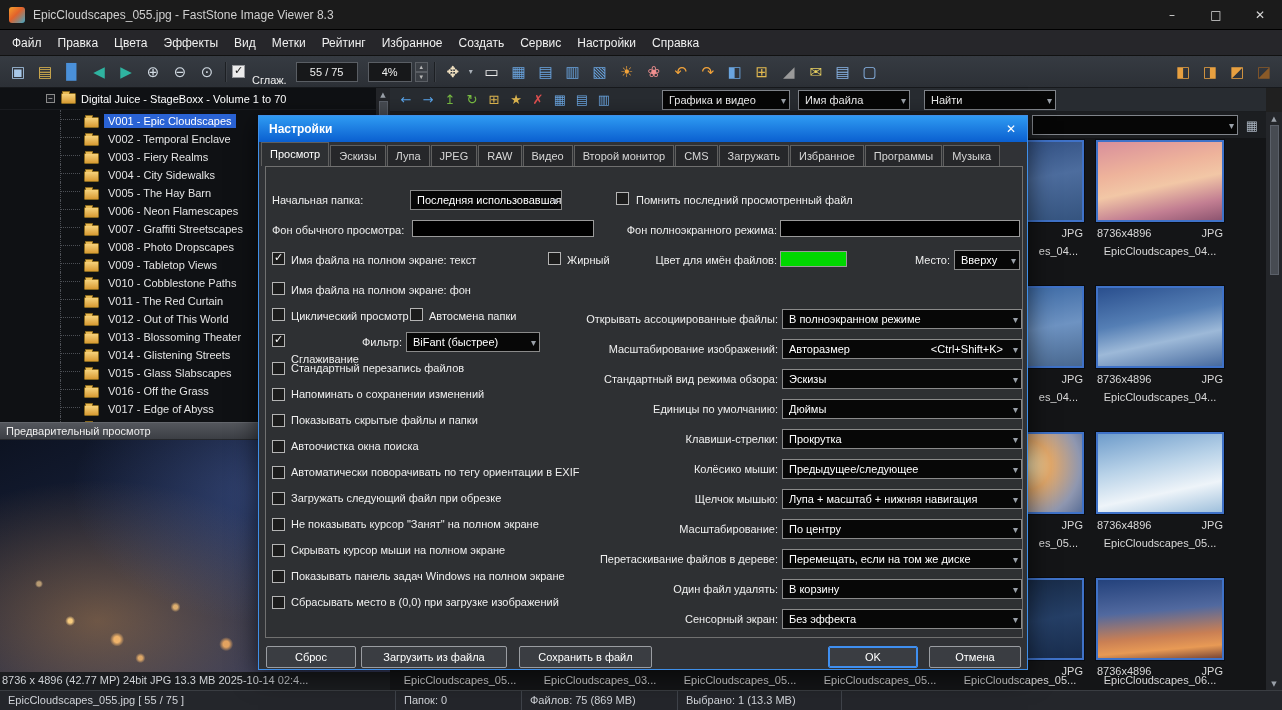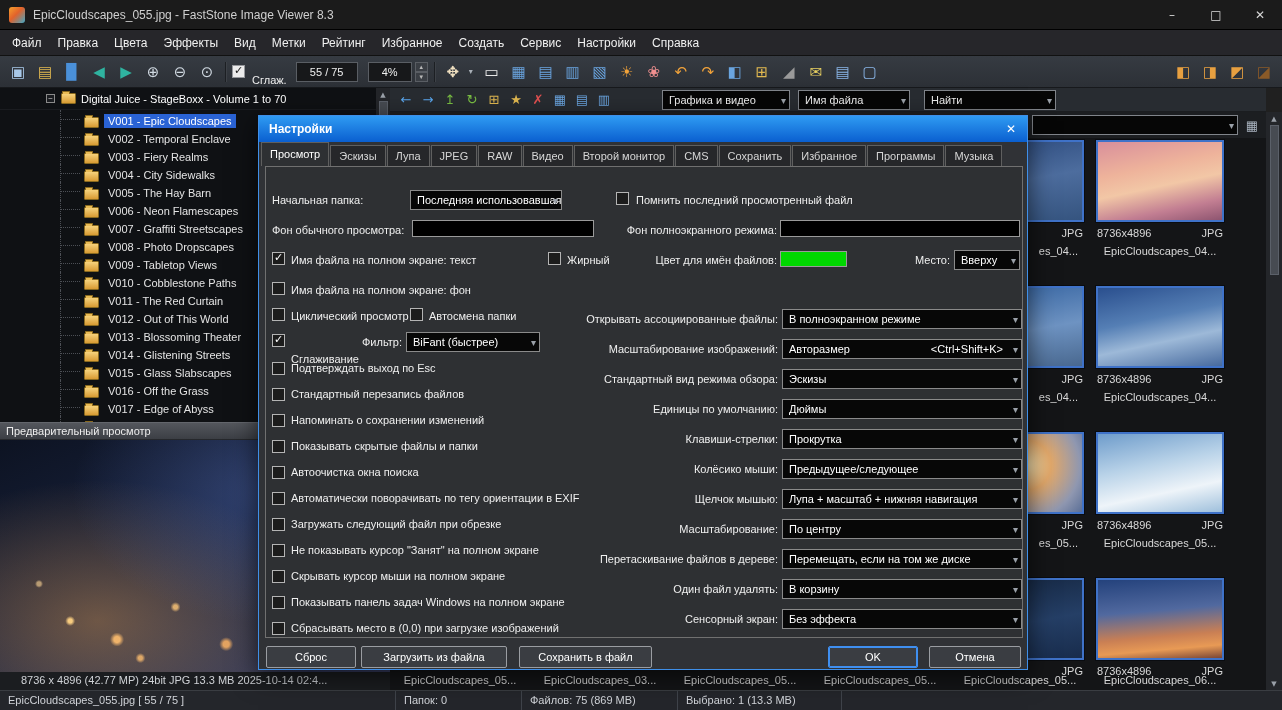--- a/index.html
+++ b/index.html
@@ -60,21 +60,21 @@
       radial-gradient(circle at 30% 86%, rgba(255,190,110,.9) 0 3px, rgba(255,190,110,0) 7px),
       radial-gradient(circle at 45% 72%, rgba(255,200,120,.8) 0 2px, rgba(255,200,120,0) 5px),
       radial-gradient(circle at 58% 88%, rgba(255,180,100,.85) 0 3px, rgba(255,180,100,0) 7px),
       radial-gradient(circle at 72% 80%, rgba(255,200,130,.7) 0 2px, rgba(255,200,130,0) 5px),
       radial-gradient(circle at 10% 62%, rgba(255,215,150,.6) 0 2px, rgba(255,215,150,0) 4px),
       radial-gradient(circle at 86% 66%, rgba(240,200,140,.5) 0 2px, rgba(240,200,140,0) 4px),
       radial-gradient(circle at 36% 94%, rgba(255,190,110,.8) 0 2px, rgba(255,190,110,0) 5px),
       radial-gradient(ellipse at 70% 22%, rgba(95,125,205,.38), rgba(95,125,205,0) 52%),
       radial-gradient(ellipse at 25% 78%, rgba(222,152,72,.42), rgba(222,152,72,0) 55%),
       linear-gradient(155deg,#0d1322 0%,#18223e 45%,#283252 75%,#3a3f63 100%)}
-  #panelinfo{left:0;top:672px;width:390px;height:18px;background:#1b1d20;color:#cfd2d6;line-height:17px;padding-left:21px;white-space:nowrap;overflow:hidden}
+  #panelinfo{left:0;top:672px;width:390px;height:18px;background:#1b1d20;color:#cfd2d6;line-height:17px;padding-left:2px;white-space:nowrap;overflow:hidden}
 
   
   #browsebar{left:390px;top:88px;width:876px;height:24px;background:#282c31;display:flex;align-items:center;padding-left:6px;gap:2px;border-bottom:1px solid #1b1d20}
   .combo{height:20px;background:#060606;border:1px solid #80848a;color:#eee;line-height:18px;padding:0 16px 0 6px;position:relative;white-space:nowrap;flex:none}
   .combo::after{content:"▾";position:absolute;right:3px;top:1px;color:#9aa0a8;font-size:10px;font-family:"DejaVu Sans",sans-serif}
   #strip2{left:1028px;top:112px;width:238px;height:26px;background:#1c1e21;display:flex;align-items:center;padding-left:4px;gap:4px;z-index:3}
   #grid{left:390px;top:136px;width:876px;height:554px;background:#141517;overflow:hidden;z-index:1}
   .gcol{position:absolute;top:2px;width:140px}
   .cell{height:144px}
   .thumb{width:128px;height:82px;margin:2px auto 0;border:2px solid #3f72c8;outline:1px solid #0a0c10;background:#333}
@@ -435,21 +435,21 @@
     <div id="dtabs">
 
     <span class="dtab on">Просмотр</span>
         <span class="dtab">Эскизы</span>
         <span class="dtab">Лупа</span>
         <span class="dtab">JPEG</span>
         <span class="dtab">RAW</span>
         <span class="dtab">Видео</span>
         <span class="dtab">Второй монитор</span>
         <span class="dtab">CMS</span>
-        <span class="dtab">Сохранить</span>
+        <span class="dtab">Загружать</span>
         <span class="dtab">Избранное</span>
         <span class="dtab">Программы</span>
         <span class="dtab">Музыка</span>
       </div>
     <div id="dpanel">
 
       <span class="dl" style="left:6px;top:26px">Начальная папка:</span>
       <span class="dsel" style="left:144px;top:23px;width:152px">
           <span>Последняя использовавшаяся</span>
         </span>
@@ -482,24 +482,20 @@
 
       <span class="cb on" style="left:6px;top:167px"></span>
       <span class="dl" style="left:25px;top:185px">Сглаживание</span>
       <span class="dl" style="left:96px;top:168px">Фильтр:</span>
       <span class="dsel" style="left:140px;top:165px;width:134px">
           <span>BiFant (быстрее)</span>
         </span>
 
       <div id="cblist">
 
-          <div class="cbrow on">
-            <span class="cb"></span>
-            <span>Подтверждать выход по Esc</span>
-          </div>
 
           <div class="cbrow on">
             <span class="cb"></span>
             <span>Стандартный перезапись файлов</span>
           </div>
 
           <div class="cbrow on">
             <span class="cb"></span>
             <span>Напоминать о сохранении изменений</span>
           </div>

